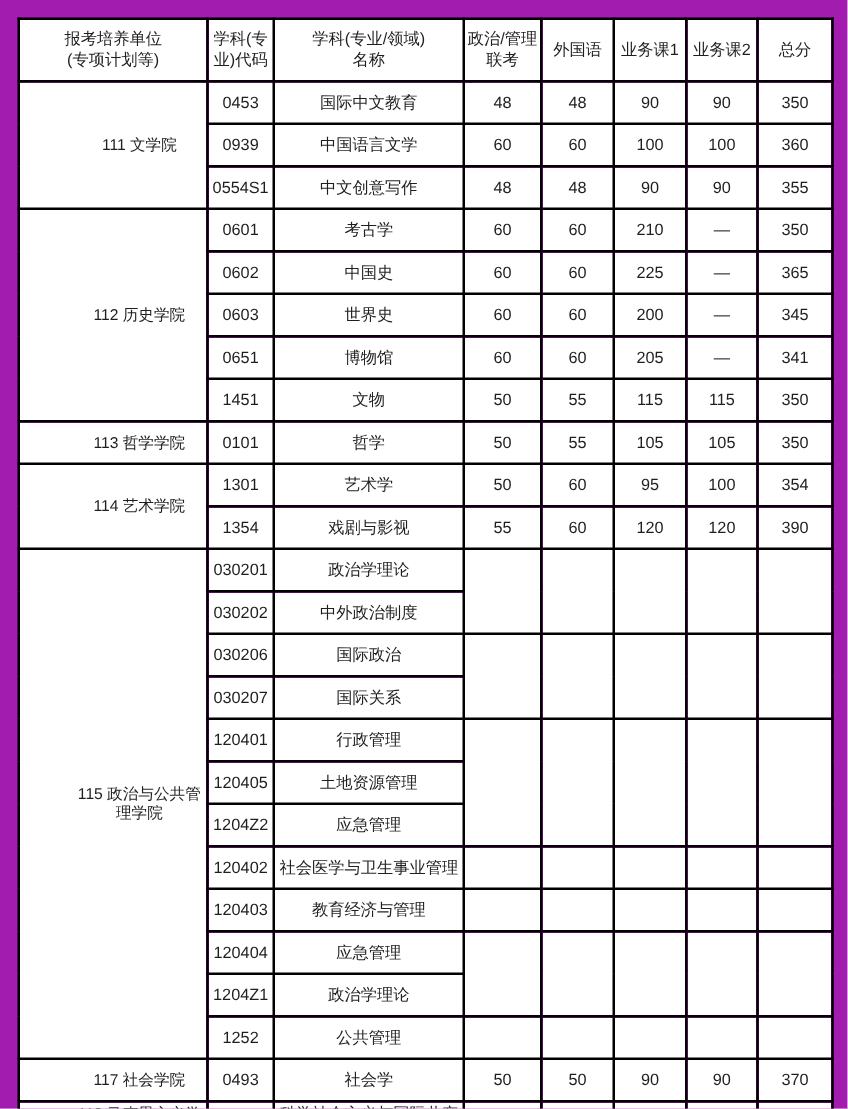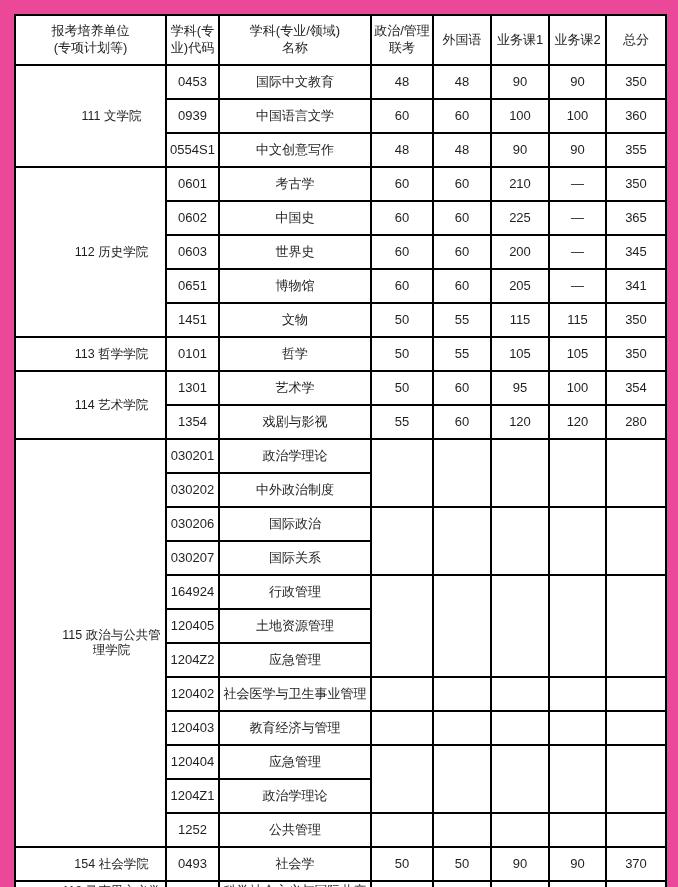--- a/index.html
+++ b/index.html
@@ -5,21 +5,21 @@
   html, body {
     margin: 0;
     padding: 0;
     background: #ffffff;
     font-family: "Liberation Sans", "DejaVu Sans", sans-serif;
   }
   .page {
     position: relative;
     width: 678px;
     height: 887px;
-    background: #ec4899;
+    background: #a21caf;
     overflow: hidden;
   }
   table.score-table {
     position: absolute;
     left: 14px;
     top: 14px;
     border-collapse: collapse;
     table-layout: fixed;
     width: 651px;
   }
@@ -179,21 +179,21 @@
           <td class="score-cell">100</td>
           <td class="score-cell">354</td>
         </tr>
         <tr>
           <td class="code-cell">1354</td>
           <td class="name-cell">戏剧与影视</td>
           <td class="score-cell">55</td>
           <td class="score-cell">60</td>
           <td class="score-cell">120</td>
           <td class="score-cell">120</td>
-          <td class="score-cell">280</td>
+          <td class="score-cell">390</td>
         </tr>
         <tr>
           <td class="unit-cell" rowspan="12">115 政治与公共管理学院</td>
           <td class="code-cell">030201</td>
           <td class="name-cell">政治学理论</td>
           <td class="score-cell" rowspan="2"></td>
           <td class="score-cell" rowspan="2"></td>
           <td class="score-cell" rowspan="2"></td>
           <td class="score-cell" rowspan="2"></td>
           <td class="score-cell" rowspan="2"></td>
@@ -209,21 +209,21 @@
           <td class="score-cell" rowspan="2"></td>
           <td class="score-cell" rowspan="2"></td>
           <td class="score-cell" rowspan="2"></td>
           <td class="score-cell" rowspan="2"></td>
         </tr>
         <tr>
           <td class="code-cell">030207</td>
           <td class="name-cell">国际关系</td>
         </tr>
         <tr>
-          <td class="code-cell">164924</td>
+          <td class="code-cell">120401</td>
           <td class="name-cell">行政管理</td>
           <td class="score-cell" rowspan="3"></td>
           <td class="score-cell" rowspan="3"></td>
           <td class="score-cell" rowspan="3"></td>
           <td class="score-cell" rowspan="3"></td>
           <td class="score-cell" rowspan="3"></td>
         </tr>
         <tr>
           <td class="code-cell">120405</td>
           <td class="name-cell">土地资源管理</td>
@@ -266,21 +266,21 @@
         <tr>
           <td class="code-cell">1252</td>
           <td class="name-cell">公共管理</td>
           <td class="score-cell" rowspan="1"></td>
           <td class="score-cell" rowspan="1"></td>
           <td class="score-cell" rowspan="1"></td>
           <td class="score-cell" rowspan="1"></td>
           <td class="score-cell" rowspan="1"></td>
         </tr>
         <tr>
-          <td class="unit-cell" rowspan="1">154 社会学院</td>
+          <td class="unit-cell" rowspan="1">117 社会学院</td>
           <td class="code-cell">0493</td>
           <td class="name-cell">社会学</td>
           <td class="score-cell">50</td>
           <td class="score-cell">50</td>
           <td class="score-cell">90</td>
           <td class="score-cell">90</td>
           <td class="score-cell">370</td>
         </tr>
         <tr>
           <td class="unit-cell" rowspan="3">118 马克思主义学院</td>

